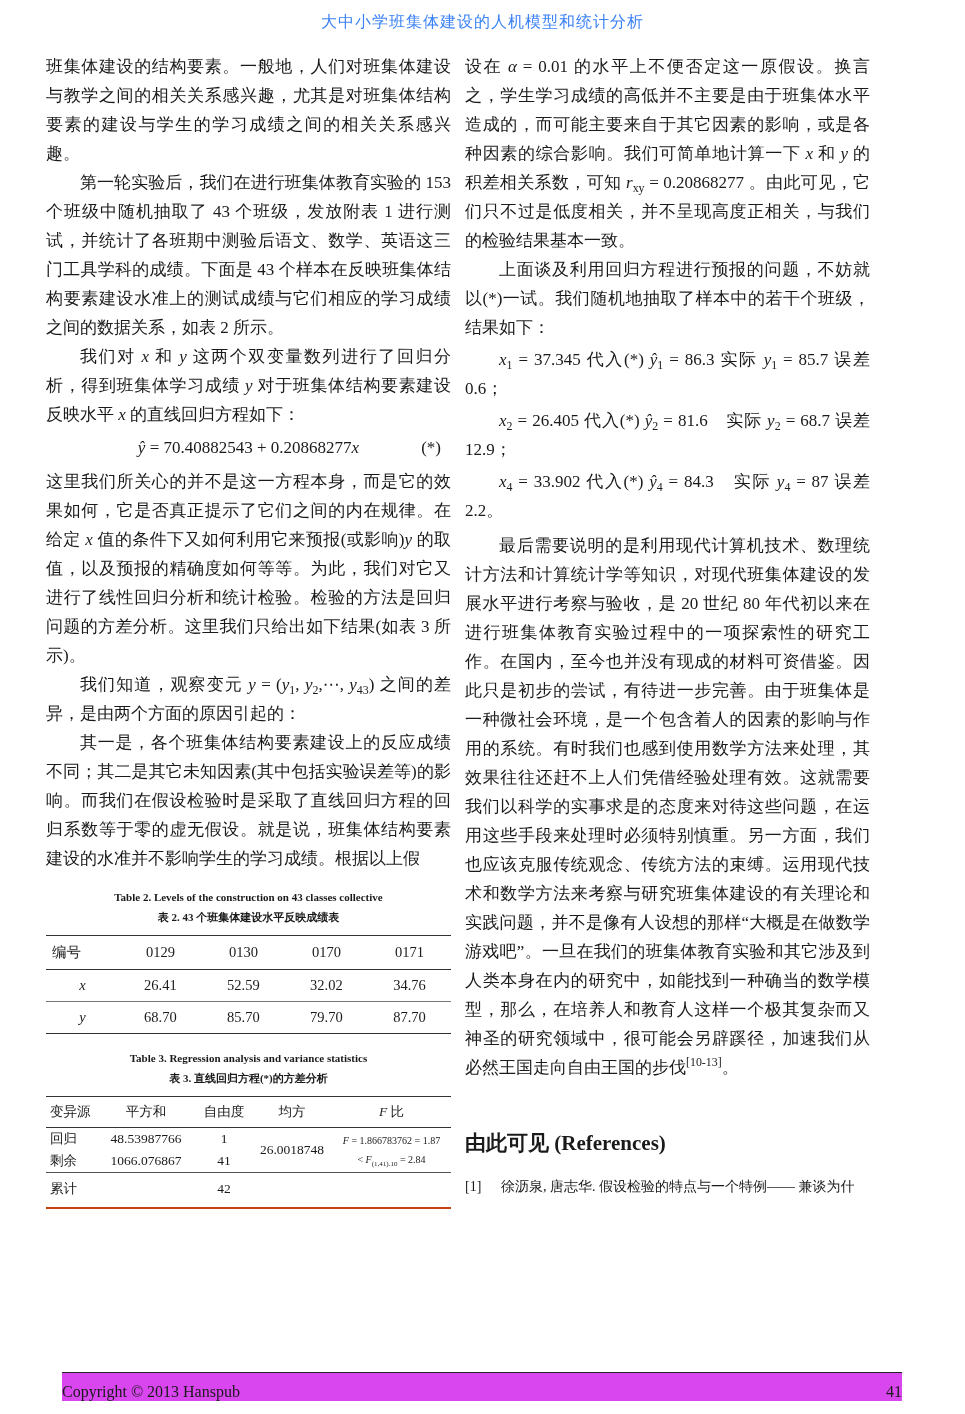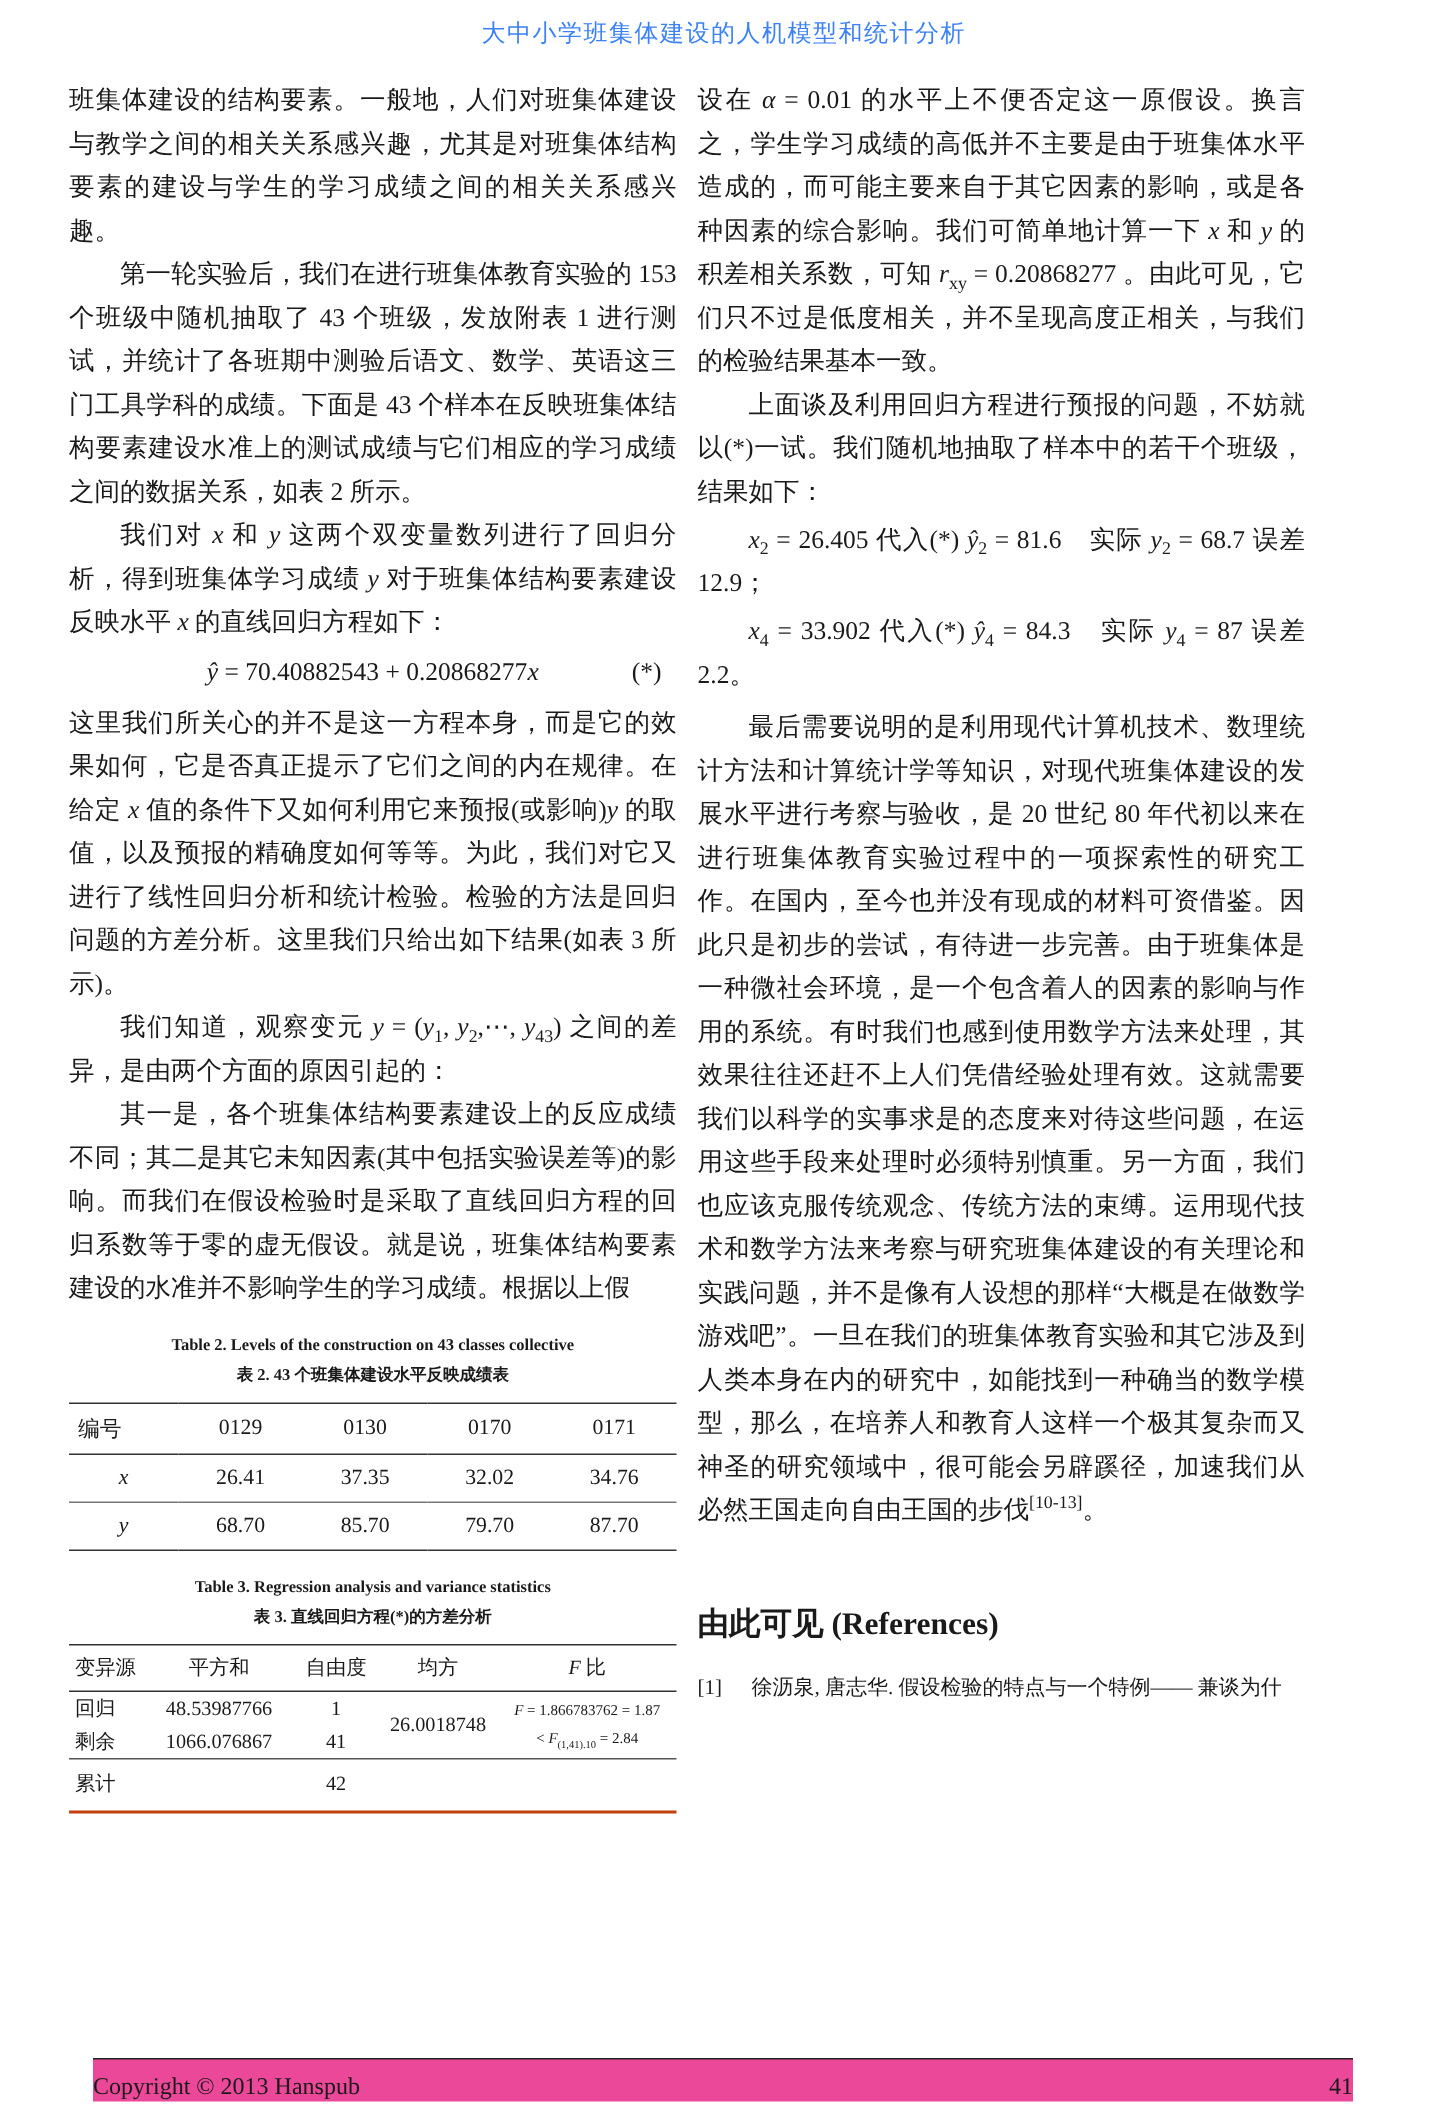--- a/index.html
+++ b/index.html
@@ -114,21 +114,21 @@
   .ref-text { flex: 1; text-align: justify; }
 
   .page-footer {
     position: absolute;
     left: 62px; right: 63px; top: 1372px;
     border-top: 1px solid #222;
     padding-top: 10px;
     display: flex;
     justify-content: space-between;
     font-size: 16px;
-    background: #ec4899;
+    background: #d946ef;
   }
 </style>
 </head>
 <body>
 
 <div class="page">
 
   <div class="running-head">大中小学班集体建设的人机模型和统计分析</div>
 
   <div class="columns">
@@ -159,21 +159,21 @@
             <th>0129</th>
             <th>0130</th>
             <th>0170</th>
             <th>0171</th>
           </tr>
         </thead>
         <tbody>
           <tr class="row-x">
             <td class="t2-var">x</td>
             <td>26.41</td>
-            <td>37.35</td>
+            <td>52.59</td>
             <td>32.02</td>
             <td>34.76</td>
           </tr>
           <tr>
             <td class="t2-var">y</td>
             <td>68.70</td>
             <td>85.70</td>
             <td>79.70</td>
             <td>87.70</td>
           </tr>
@@ -227,20 +227,21 @@
             <td></td>
           </tr>
         </tbody>
       </table>
     </section>
 
     <section class="col">
       <p class="body-p noindent">设在 <i>α</i> = 0.01 的水平上不便否定这一原假设。换言之，学生学习成绩的高低并不主要是由于班集体水平造成的，而可能主要来自于其它因素的影响，或是各种因素的综合影响。我们可简单地计算一下 <i>x</i> 和 <i>y</i> 的积差相关系数，可知 <i>r</i><sub>xy</sub> = 0.20868277 。由此可见，它们只不过是低度相关，并不呈现高度正相关，与我们的检验结果基本一致。</p>
       <p class="body-p">上面谈及利用回归方程进行预报的问题，不妨就以(*)一试。我们随机地抽取了样本中的若干个班级，结果如下：</p>
 
+      <p class="body-p pred"><i>x</i><sub>1</sub> = 37.345 代入(*) <i>ŷ</i><sub>1</sub> = 86.3 实际 <i>y</i><sub>1</sub> = 85.7 误差 0.6；</p>
       <p class="body-p pred"><i>x</i><sub>2</sub> = 26.405 代入(*) <i>ŷ</i><sub>2</sub> = 81.6　实际 <i>y</i><sub>2</sub> = 68.7 误差 12.9；</p>
       <p class="body-p pred"><i>x</i><sub>4</sub> = 33.902 代入(*) <i>ŷ</i><sub>4</sub> = 84.3　实际 <i>y</i><sub>4</sub> = 87 误差 2.2。</p>
 
       <p class="body-p last-big">最后需要说明的是利用现代计算机技术、数理统计方法和计算统计学等知识，对现代班集体建设的发展水平进行考察与验收，是 20 世纪 80 年代初以来在进行班集体教育实验过程中的一项探索性的研究工作。在国内，至今也并没有现成的材料可资借鉴。因此只是初步的尝试，有待进一步完善。由于班集体是一种微社会环境，是一个包含着人的因素的影响与作用的系统。有时我们也感到使用数学方法来处理，其效果往往还赶不上人们凭借经验处理有效。这就需要我们以科学的实事求是的态度来对待这些问题，在运用这些手段来处理时必须特别慎重。另一方面，我们也应该克服传统观念、传统方法的束缚。运用现代技术和数学方法来考察与研究班集体建设的有关理论和实践问题，并不是像有人设想的那样“大概是在做数学游戏吧”。一旦在我们的班集体教育实验和其它涉及到人类本身在内的研究中，如能找到一种确当的数学模型，那么，在培养人和教育人这样一个极其复杂而又神圣的研究领域中，很可能会另辟蹊径，加速我们从必然王国走向自由王国的步伐<sup>[10-13]</sup>。</p>
 
       <h2 class="ref-title">由此可见 (References)</h2>
 
       <div class="ref-item">
         <span class="ref-label">[1]</span>
         <span class="ref-text">徐沥泉, 唐志华. 假设检验的特点与一个特例—— 兼谈为什</span>

